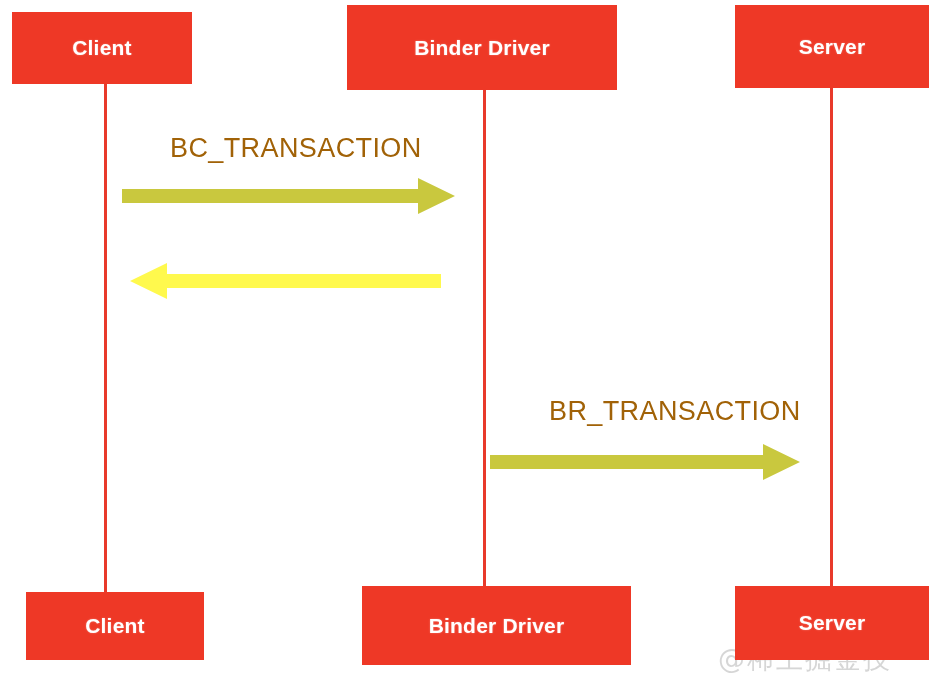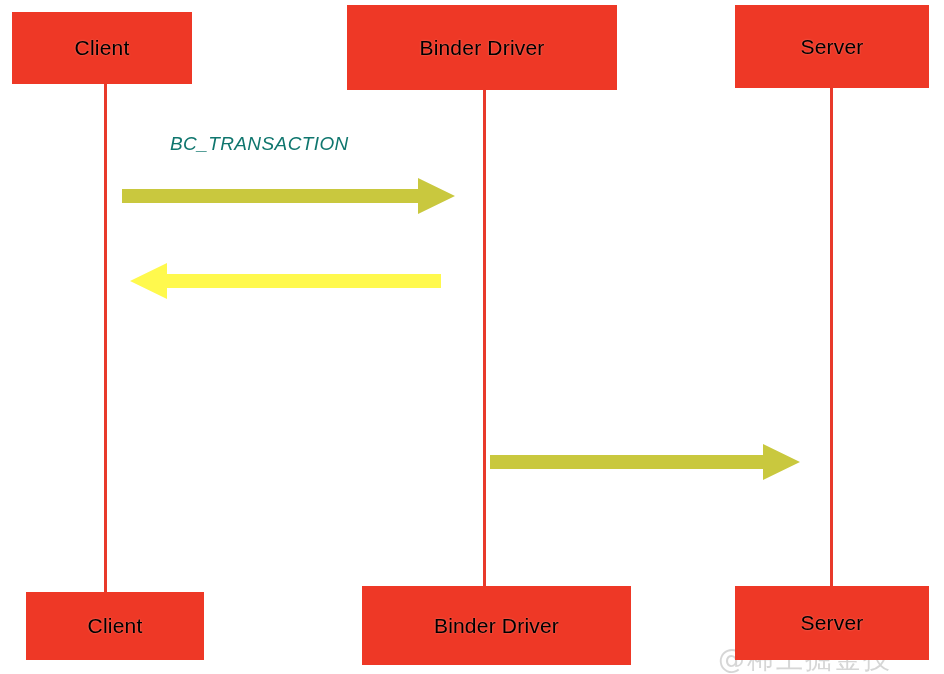--- a/index.html
+++ b/index.html
@@ -28,37 +28,36 @@
   
   .participant-box {
     position: absolute;
     background: #ee3826;
     display: flex;
     align-items: center;
     justify-content: center;
     box-sizing: border-box;
   }
   .participant-label {
-    color: #000000;
+    color: #ffffff;
     font-size: 21px;
-    font-weight: 400;
+    font-weight: 700;
     letter-spacing: .2px;
     text-shadow: 0 0 2px rgba(255,255,255,.35);
     white-space: nowrap;
   }
 
   
   .message-label {
     position: absolute;
-    font-size: 19px;
+    font-size: 27px;
     font-weight: 400;
     letter-spacing: .4px;
     white-space: nowrap;
-    color: #0f766e;
-    font-style: italic;
+    color: #a16207;
   }
 
   
   .arrow-svg {
     position: absolute;
     overflow: visible;
   }
 
   
   .watermark {
@@ -95,20 +94,21 @@
 
   <svg class="arrow-svg" style="left:122px; top:178px;" width="333" height="36" viewBox="0 0 333 36">
     <polygon points="0,11 296,11 296,0 333,18 296,36 296,25 0,25" fill="#c9c83e"></polygon>
   </svg>
 
 
   <svg class="arrow-svg" style="left:130px; top:263px;" width="311" height="36" viewBox="0 0 311 36">
     <polygon points="311,11 37,11 37,0 0,18 37,36 37,25 311,25" fill="#fff94d"></polygon>
   </svg>
 
+  <div class="message-label" style="left:549px; top:396px;">BR_TRANSACTION</div>
 
   <svg class="arrow-svg" style="left:490px; top:444px;" width="310" height="36" viewBox="0 0 310 36">
     <polygon points="0,11 273,11 273,0 310,18 273,36 273,25 0,25" fill="#c9c83e"></polygon>
   </svg>
 
   <div class="watermark" style="left:718px; top:641px;">@稀土掘金技</div>
 
   <div class="participant-box" style="left:26px; top:592px; width:178px; height:68px;">
     <span class="participant-label">Client</span>
   </div>

